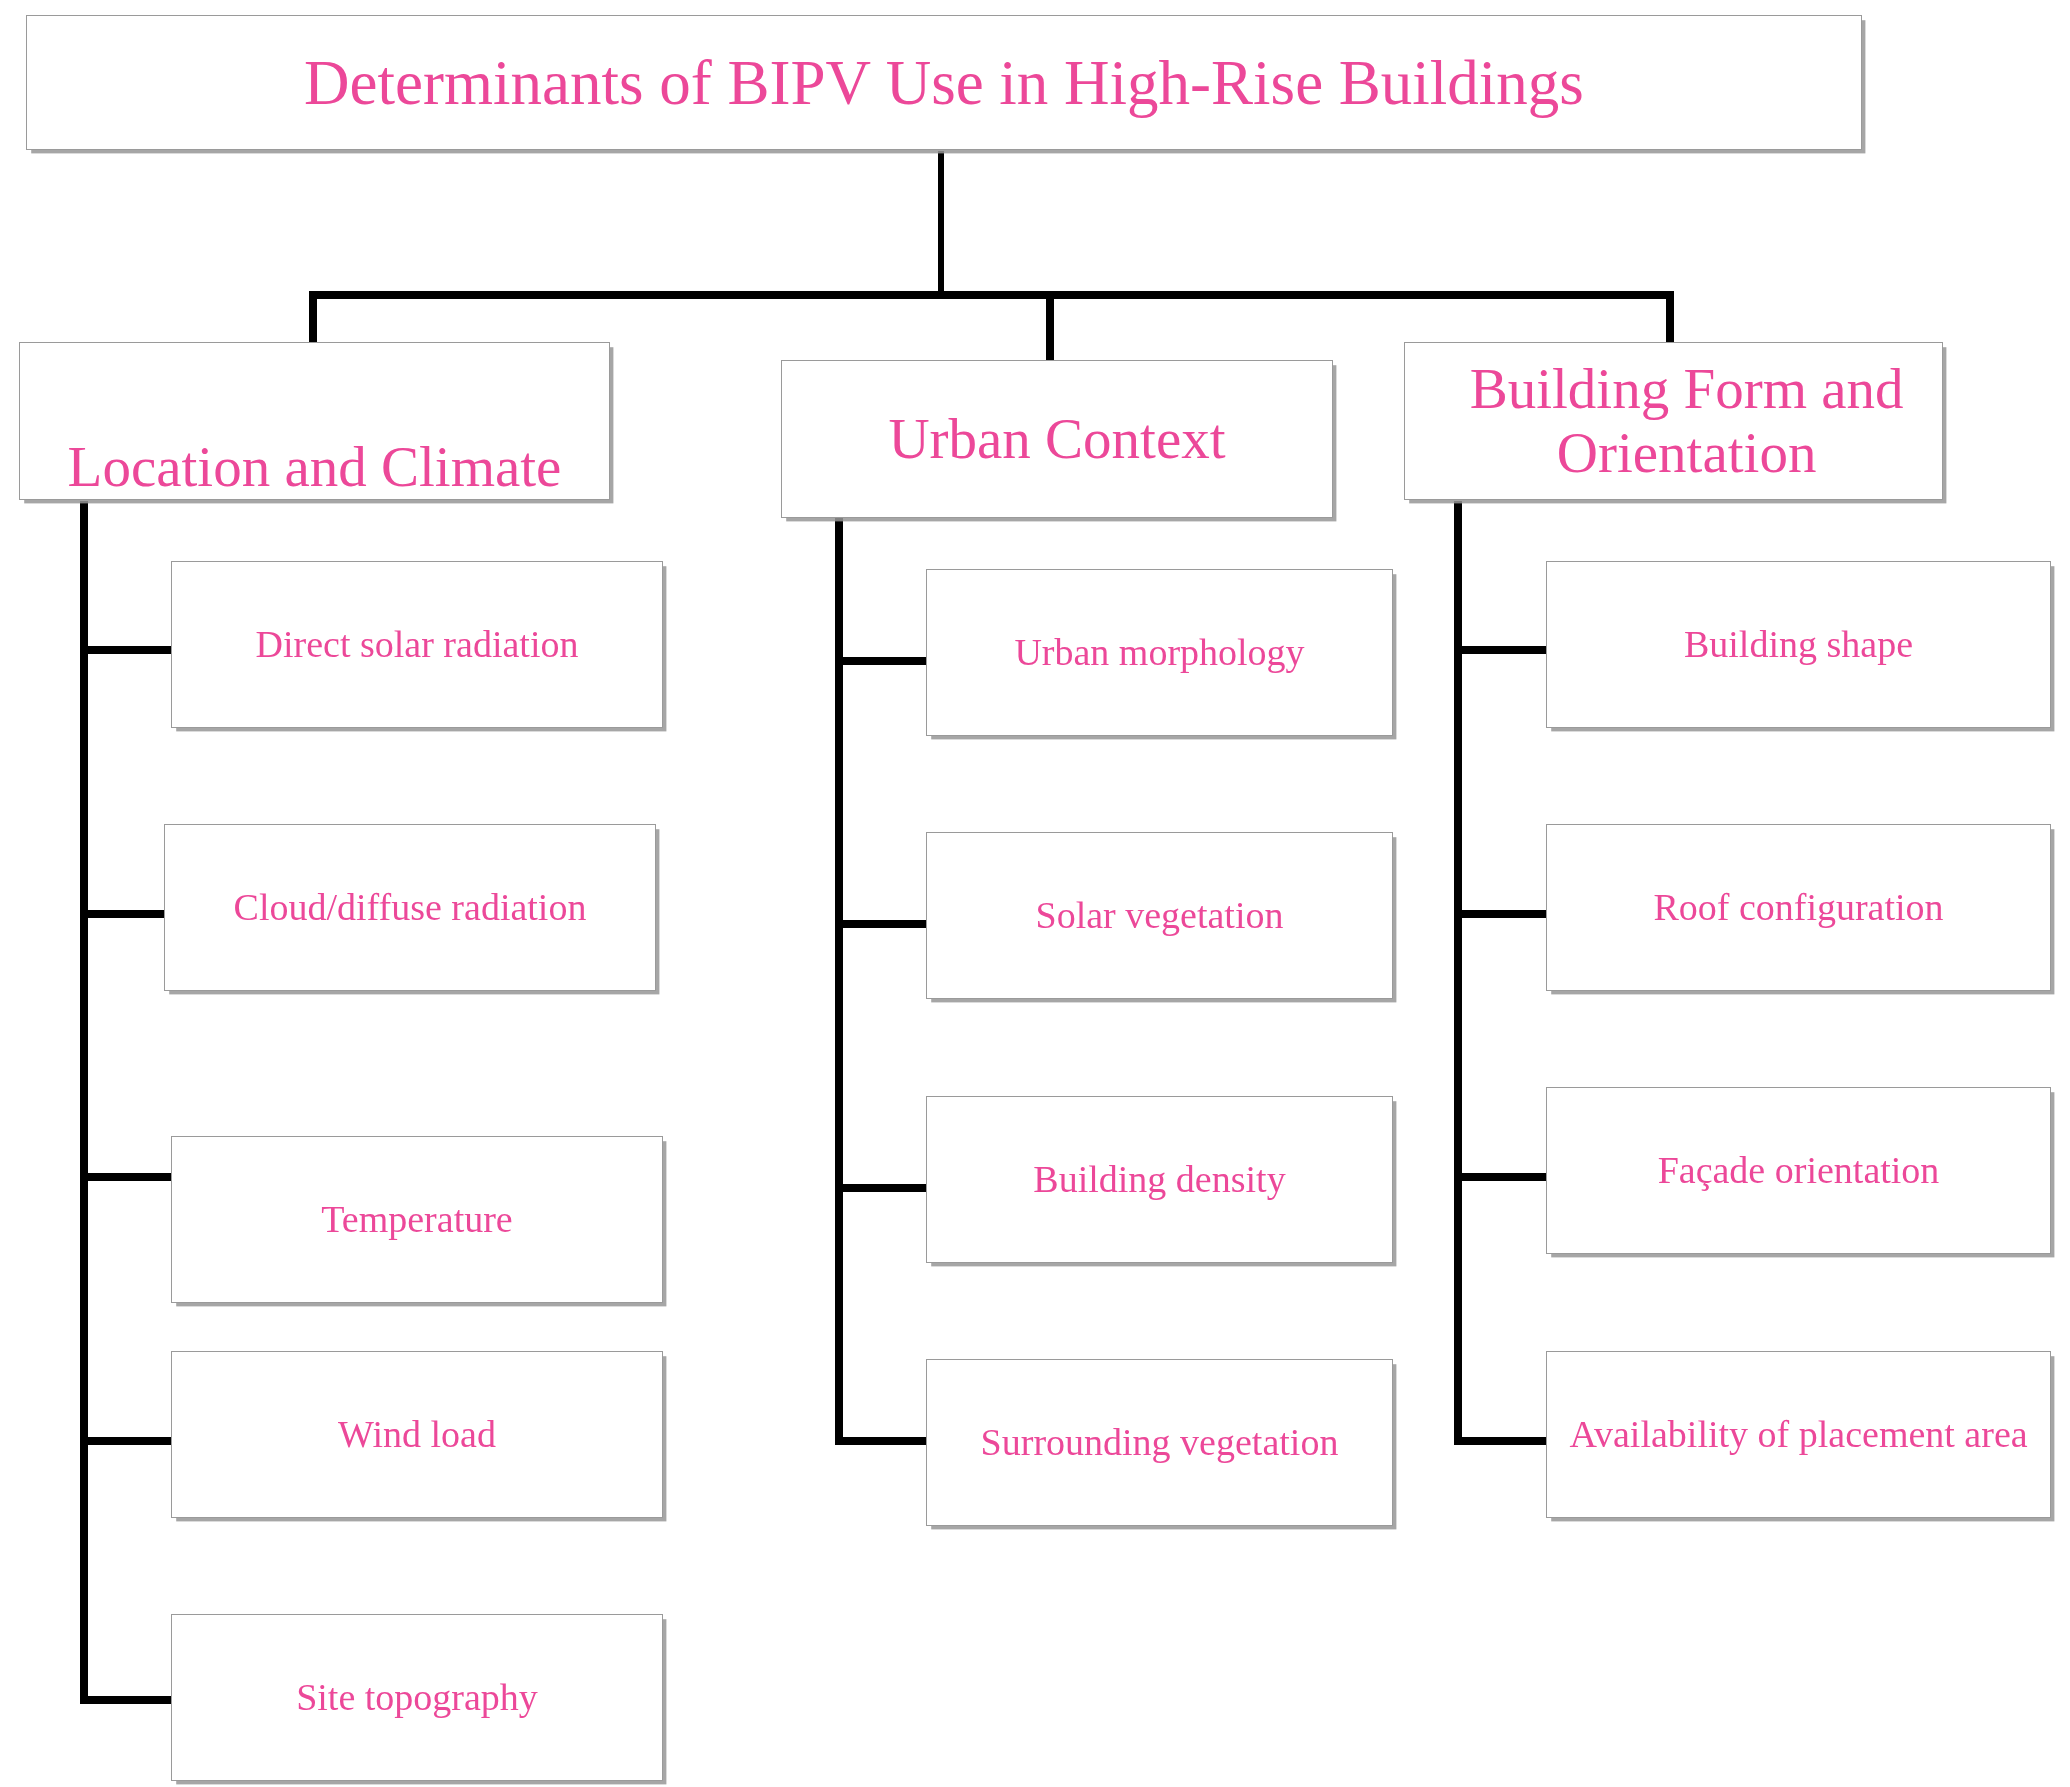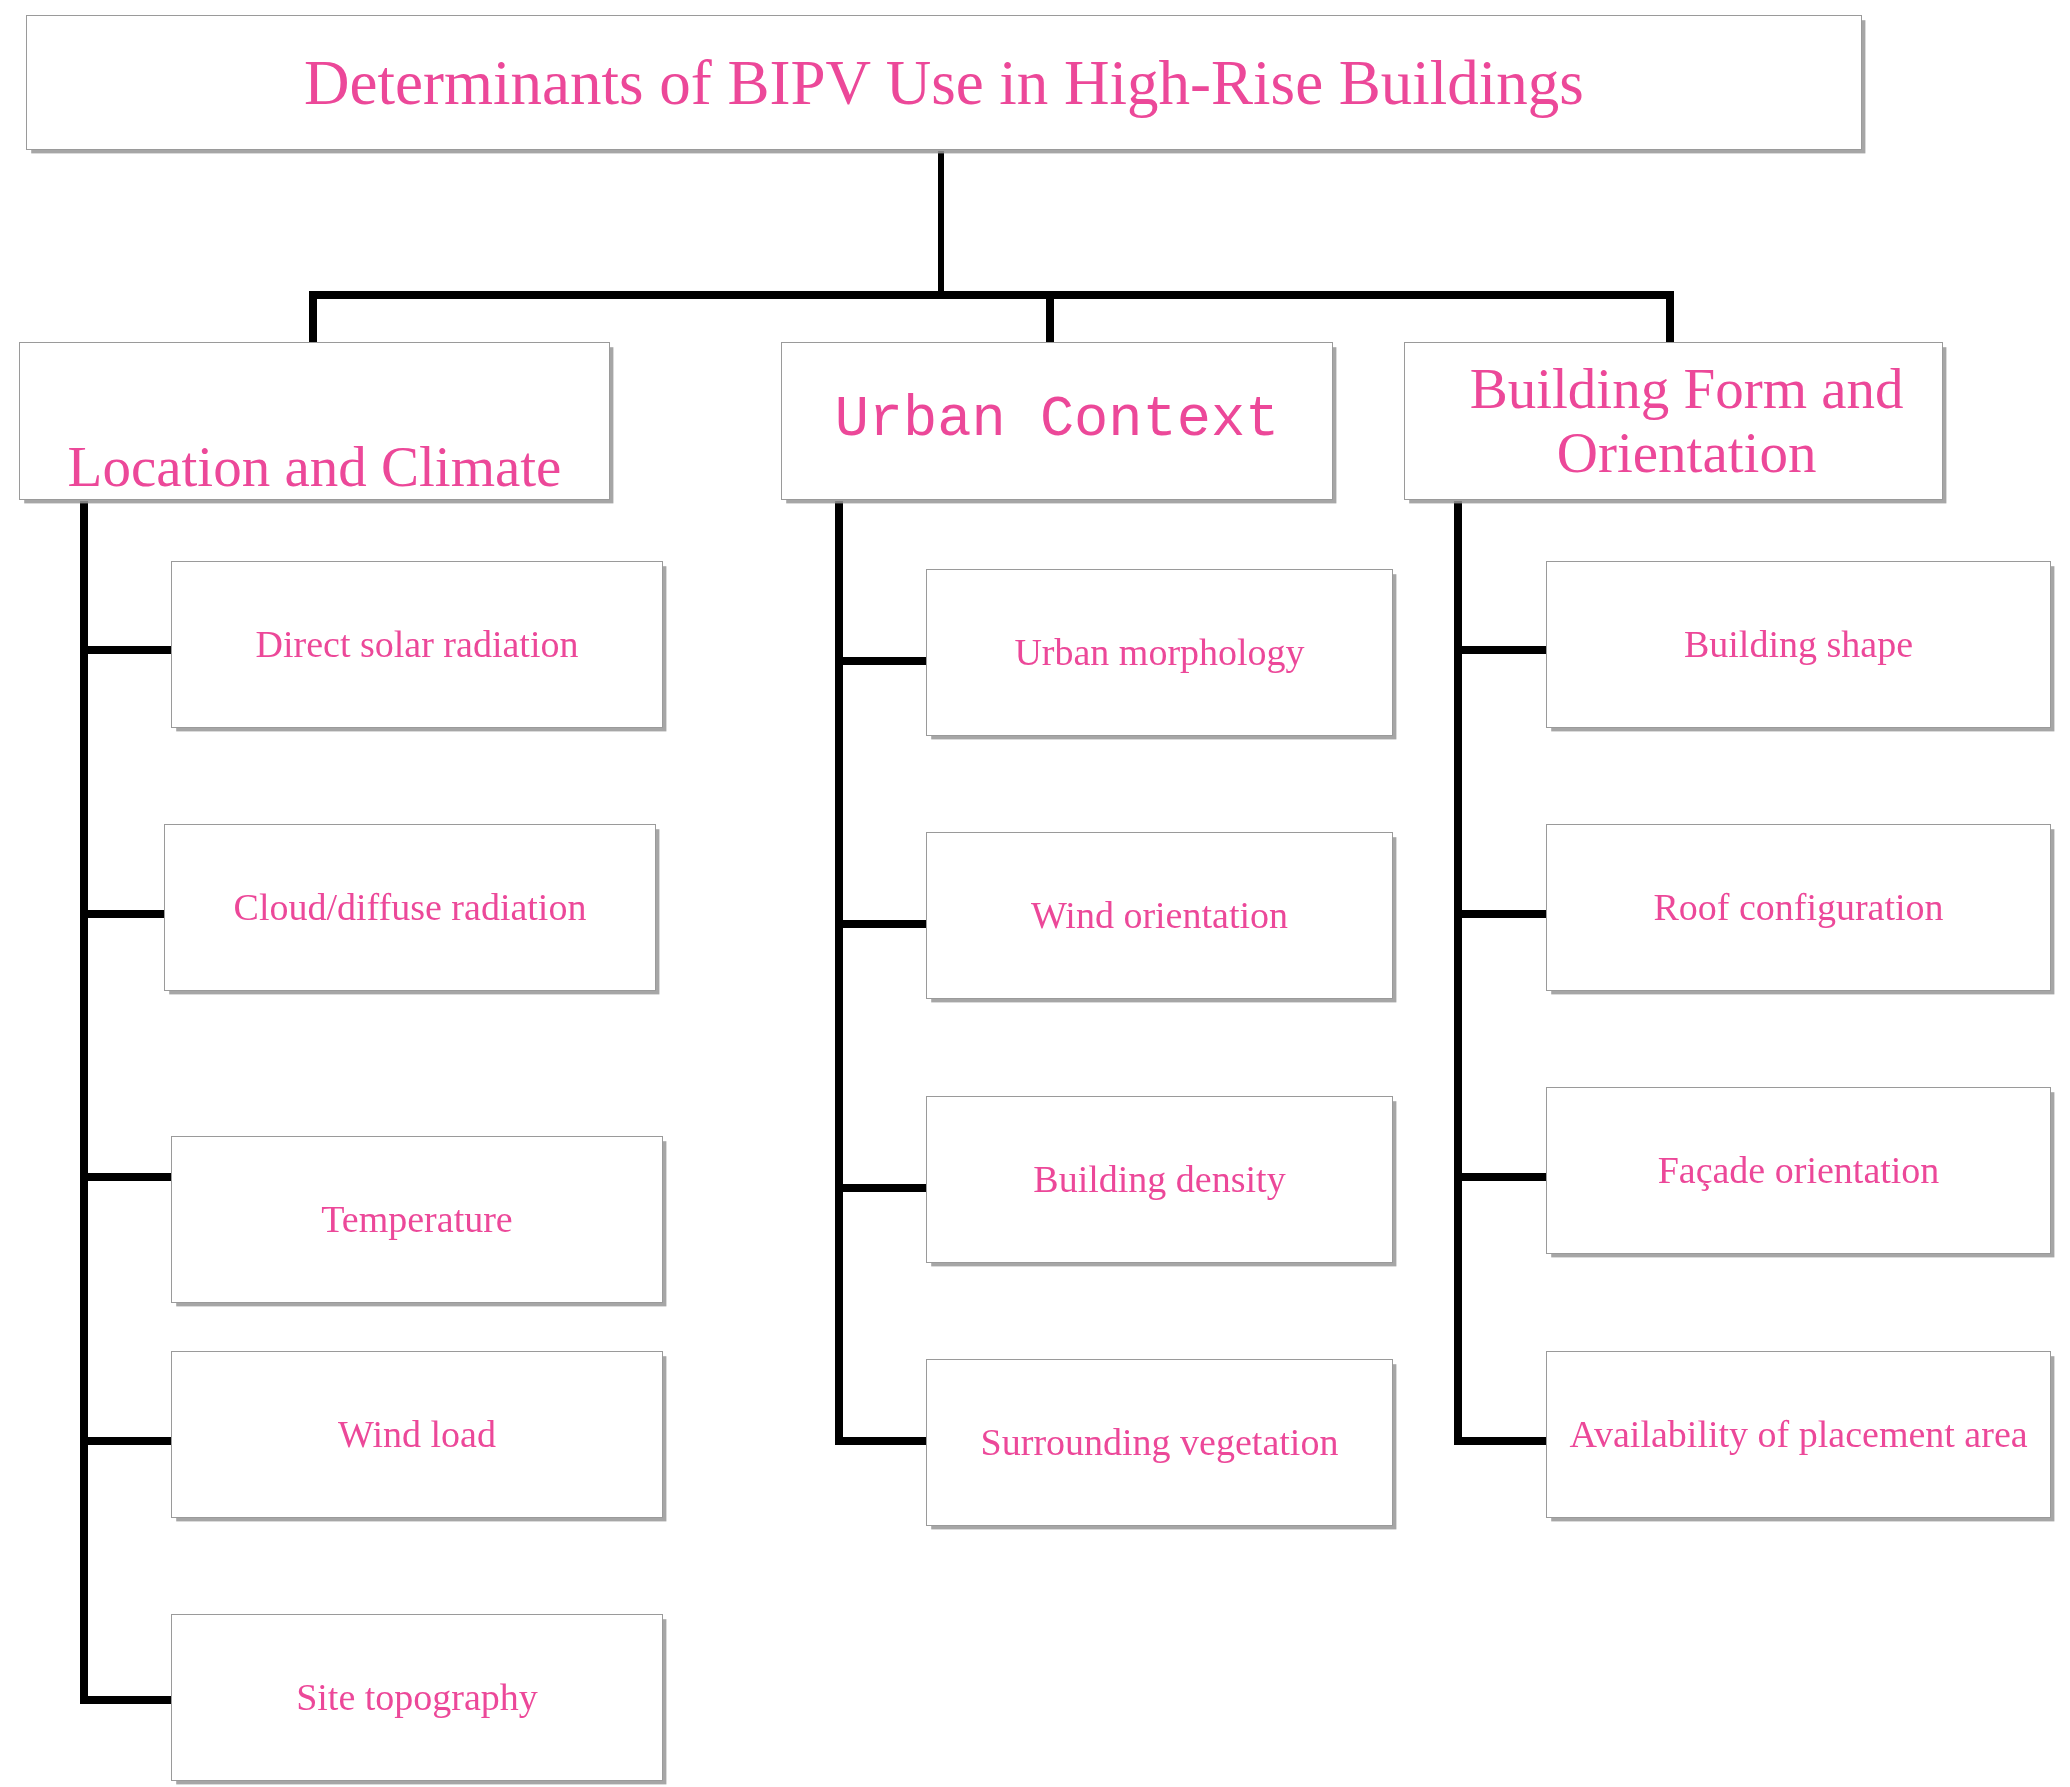--- a/index.html
+++ b/index.html
@@ -78,36 +78,36 @@
   <div class="node leaf-node" style="left:171px;top:1136px;width:492px;height:167px;">
     <span>Temperature</span>
   </div>
   <div class="node leaf-node" style="left:171px;top:1351px;width:492px;height:167px;">
     <span>Wind load</span>
   </div>
   <div class="node leaf-node" style="left:171px;top:1614px;width:492px;height:167px;">
     <span>Site topography</span>
   </div>
 
-  <div class="node branch-node" style="left:781px;top:342px;width:552px;height:158px;font-family:Liberation Mono, monospace;">
+  <div class="node branch-node" style="left:781px;top:360px;width:552px;height:158px;">
     <span>Urban Context</span>
   </div>
 
   <div class="conn vline" style="left:835px;top:501px;height:944px;"></div>
 
   <div class="conn hline" style="left:835px;top:657px;width:94px;"></div>
   <div class="conn hline" style="left:835px;top:920px;width:94px;"></div>
   <div class="conn hline" style="left:835px;top:1184px;width:94px;"></div>
   <div class="conn hline" style="left:835px;top:1437px;width:94px;"></div>
 
   <div class="node leaf-node" style="left:926px;top:569px;width:467px;height:167px;">
     <span>Urban morphology</span>
   </div>
   <div class="node leaf-node" style="left:926px;top:832px;width:467px;height:167px;">
-    <span>Wind orientation</span>
+    <span>Solar vegetation</span>
   </div>
   <div class="node leaf-node" style="left:926px;top:1096px;width:467px;height:167px;">
     <span>Building density</span>
   </div>
   <div class="node leaf-node" style="left:926px;top:1359px;width:467px;height:167px;">
     <span>Surrounding vegetation</span>
   </div>
 
   <div class="node branch-node" style="left:1404px;top:342px;width:539px;height:158px;padding-left:33px;">
     <span>Building Form and Orientation</span>

